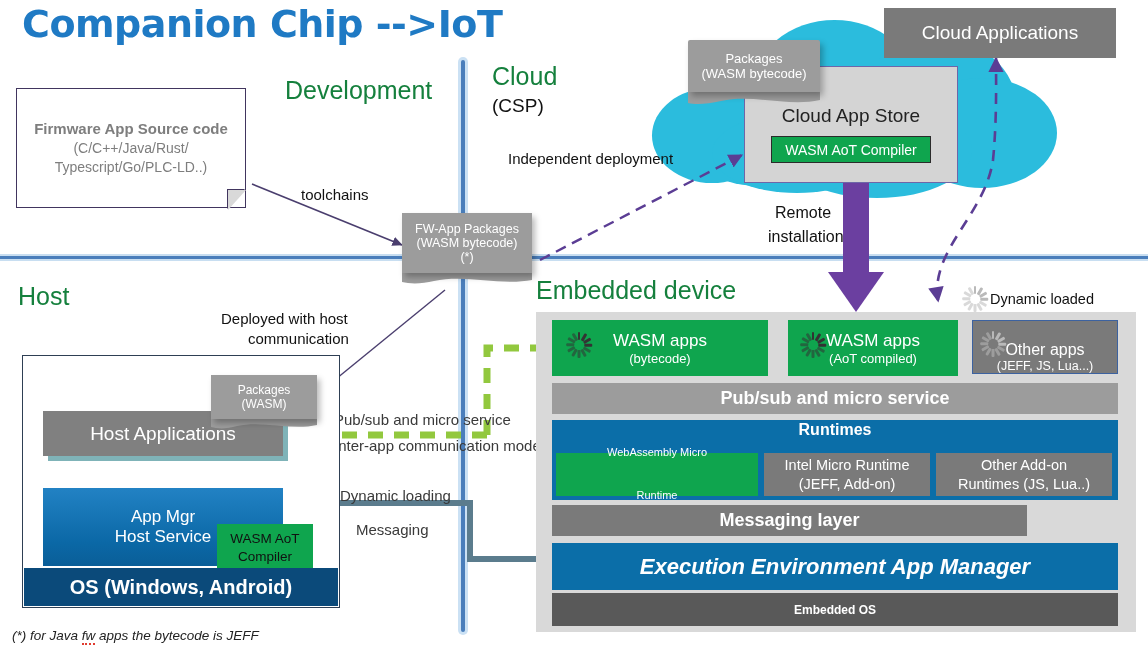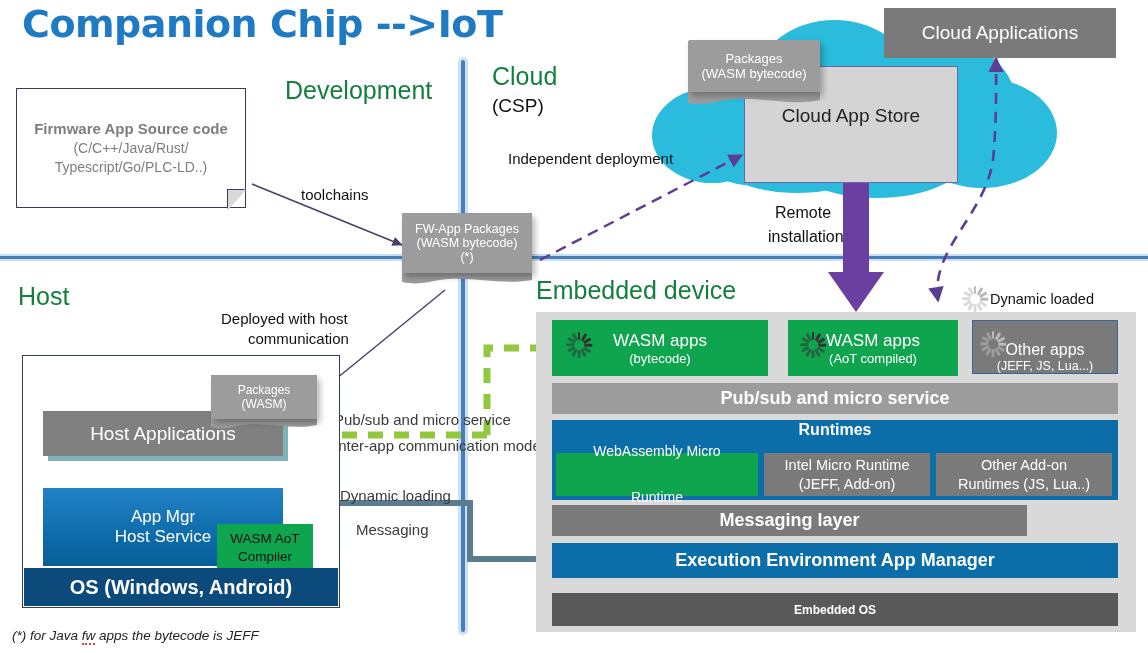--- a/index.html
+++ b/index.html
@@ -156,20 +156,24 @@
 <div class="lbl" style="left:334px;top:437px;">Inter-app communication models</div>
 <div class="lbl" style="left:340px;top:487px;">Dynamic loading</div>
 <div class="lbl" style="left:356px;top:521px;text-align:right;">Messaging</div>
 
 <div class="box gray" style="left:884px;top:8px;width:232px;height:50px;font-size:19px;">
   <span>Cloud Applications</span>
 </div>
 
 <div class="abs" style="left:744px;top:66px;width:214px;height:117px;background:#D4D4D4;border:1.2px solid #6E66A8;box-sizing:border-box;">
   <div style="text-align:center;color:#222;font-size:19px;margin-top:38px;">Cloud App Store</div>
+  <div style="margin:9px auto 0;width:158px;height:25px;background:#0FA54E;border:1px solid #2b2b2b;
+              display:flex;align-items:center;justify-content:center;color:#fff;font-size:14px;">
+    <span>WASM AoT Compiler</span>
+  </div>
 </div>
 
 <div class="callout" style="left:688px;top:40px;width:132px;">
   <div class="body" style="height:52px;border-radius:2px 2px 0 0;">
     <div style="font-size:13px;">Packages</div>
     <div style="font-size:13px;">(WASM bytecode)</div>
   </div>
   <svg width="132" height="16" style="display:block;margin-top:-1px;">
     <path d="M0,0 L132,0 L132,9 C100,16 66,3 33,10 C20,13 8,14 0,12 z" fill="#9C9C9C"></path>
   </svg>
@@ -290,38 +294,38 @@
     <i style="transform: rotate(330deg); opacity: 0.55;"></i>
   </div>
 
 <div class="box gray2" style="left:552px;top:383px;width:566px;height:31px;font-size:18px;font-weight:bold;">
   <span>Pub/sub and micro service</span>
 </div>
 
 <div class="abs" style="left:552px;top:420px;width:566px;height:80px;background:#0B6EA8;">
   <div style="text-align:center;color:#fff;font-size:16px;font-weight:bold;padding-top:1px;">Runtimes</div>
 </div>
-<div class="box green" style="left:556px;top:453px;width:202px;height:43px;color:#fff;font-size:14px;line-height:1.25;gap:29px;">
+<div class="box green" style="left:556px;top:453px;width:202px;height:43px;color:#fff;font-size:11px;line-height:1.25;gap:29px;">
   <span>WebAssembly Micro</span>
   <span>Runtime</span>
 </div>
 <div class="box gray" style="left:764px;top:453px;width:166px;height:43px;font-size:14.5px;line-height:1.25;">
   <span>Intel Micro Runtime</span>
   <span>(JEFF, Add-on)</span>
 </div>
 <div class="box gray" style="left:936px;top:453px;width:176px;height:43px;font-size:14.5px;line-height:1.25;">
   <span>Other Add-on</span>
   <span>Runtimes (JS, Lua..)</span>
 </div>
 
 <div class="box gray" style="left:552px;top:505px;width:475px;height:31px;font-size:18px;font-weight:bold;">
   <span>Messaging layer</span>
 </div>
 
-<div class="box blue" style="left:552px;top:543px;width:566px;height:35px;font-size:18px;font-weight:bold;">
+<div class="box blue" style="left:552px;top:543px;width:566px;height:47px;font-size:22px;font-weight:bold;font-style:italic;">
   <span>Execution Environment App Manager</span>
 </div>
 
 <div class="box darkgray" style="left:552px;top:593px;width:566px;height:33px;font-size:12px;font-weight:bold;">
   <span>Embedded OS</span>
 </div>
 
 <div class="abs footnote">
   <span>(*) for Java </span><span class="sq">fw</span><span> apps the bytecode is JEFF</span>
 </div>

